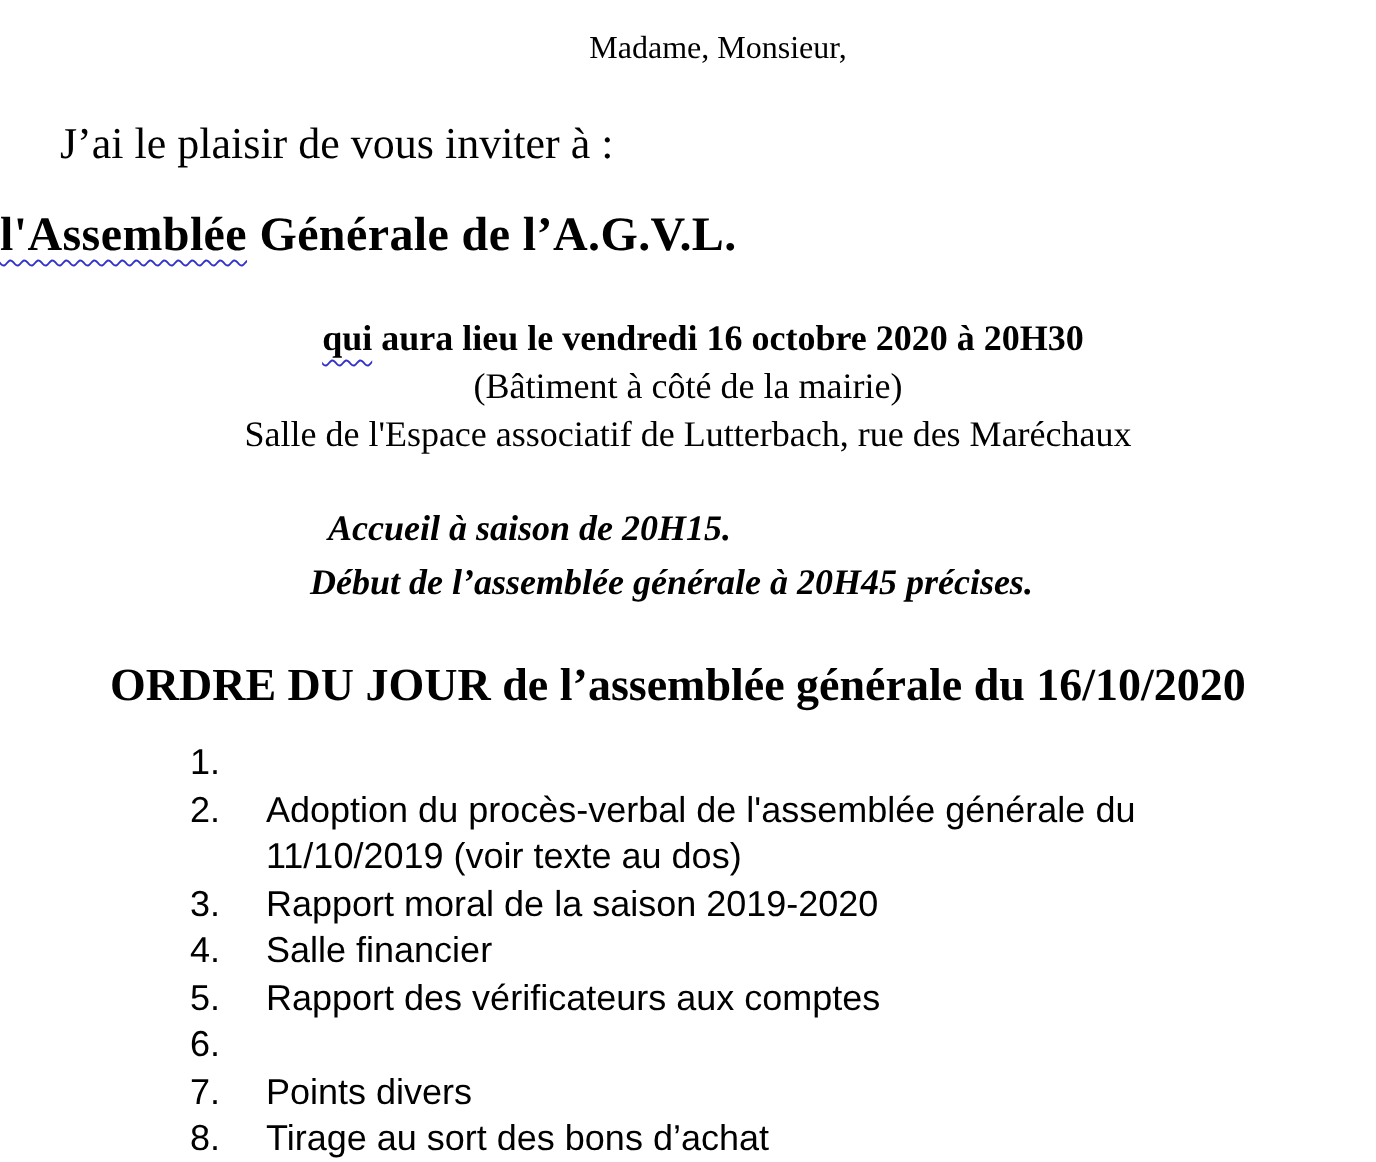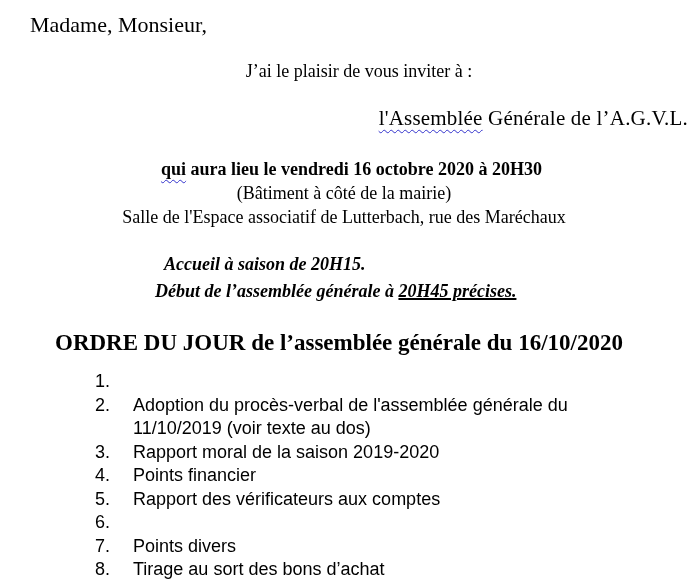--- a/index.html
+++ b/index.html
@@ -5,28 +5,28 @@
   html, body { margin: 0; padding: 0; background: #ffffff; }
   .page {
     position: relative;
     width: 688px;
     height: 581px;
     overflow: hidden;
     background: #ffffff;
     color: #000000;
     font-family: "Liberation Serif", serif;
   }
-  .salutation { margin: 14px 0 0 30px; font-size: 22px; line-height: 21px; }
-  .intro      { margin: 26px 0 0 30px; font-size: 18px; line-height: 21px; text-align: center; }
+  .salutation { margin: 14px 0 0 30px; font-size: 16px; line-height: 21px; text-align: center; }
+  .intro      { margin: 26px 0 0 30px; font-size: 22px; line-height: 21px; }
   .title {
     margin: 22px 0 0 0;
-    text-align: right;
-    font-size: 21px;
+    text-align: left;
+    font-size: 24px;
     line-height: 28px;
-    font-weight: normal;
+    font-weight: bold;
     letter-spacing: 0.2px;
   }
   .wavy {
     text-decoration: underline;
     text-decoration-style: wavy;
     text-decoration-color: #3333cc;
     text-decoration-thickness: 1px;
     text-underline-offset: 4px;
   }
   .date-line {
@@ -39,21 +39,21 @@
   .venue { margin: 3px 0 0 0; text-align: center; font-size: 18px; line-height: 21px; }
   .schedule {
     margin: 25px 0 0 155px;
     font-weight: bold;
     font-style: italic;
     font-size: 18px;
     line-height: 23px;
   }
   .schedule p { margin: 0 0 4px 0; }
   .schedule .line1 { padding-left: 9px; }
-  .uline { text-decoration: underline; text-decoration-thickness: 1.5px; }
+  .uline { text-decoration-thickness: 1.5px; }
   .agenda-heading {
     font-family: Liberation Serif, serif;
     font-size: 23px;
     line-height: 24px;
     font-weight: bold;
     margin: 28px 0 0 55px;
   }
   .agenda {
     margin: 15px 0 0 0;
     font-family: "Liberation Sans", sans-serif;
@@ -94,21 +94,21 @@
     <div class="agenda-row">
       <span class="agenda-num">2.</span>
       <span class="agenda-text">Adoption du procès-verbal de l'assemblée générale du 11/10/2019 (voir texte au dos)</span>
     </div>
     <div class="agenda-row">
       <span class="agenda-num">3.</span>
       <span class="agenda-text">Rapport moral de la saison 2019-2020</span>
     </div>
     <div class="agenda-row">
       <span class="agenda-num">4.</span>
-      <span class="agenda-text">Points financier</span>
+      <span class="agenda-text">Salle financier</span>
     </div>
     <div class="agenda-row">
       <span class="agenda-num">5.</span>
       <span class="agenda-text">Rapport des vérificateurs aux comptes</span>
     </div>
     <div class="agenda-row">
       <span class="agenda-num">6.</span>
     </div>
     <div class="agenda-row">
       <span class="agenda-num">7.</span>

